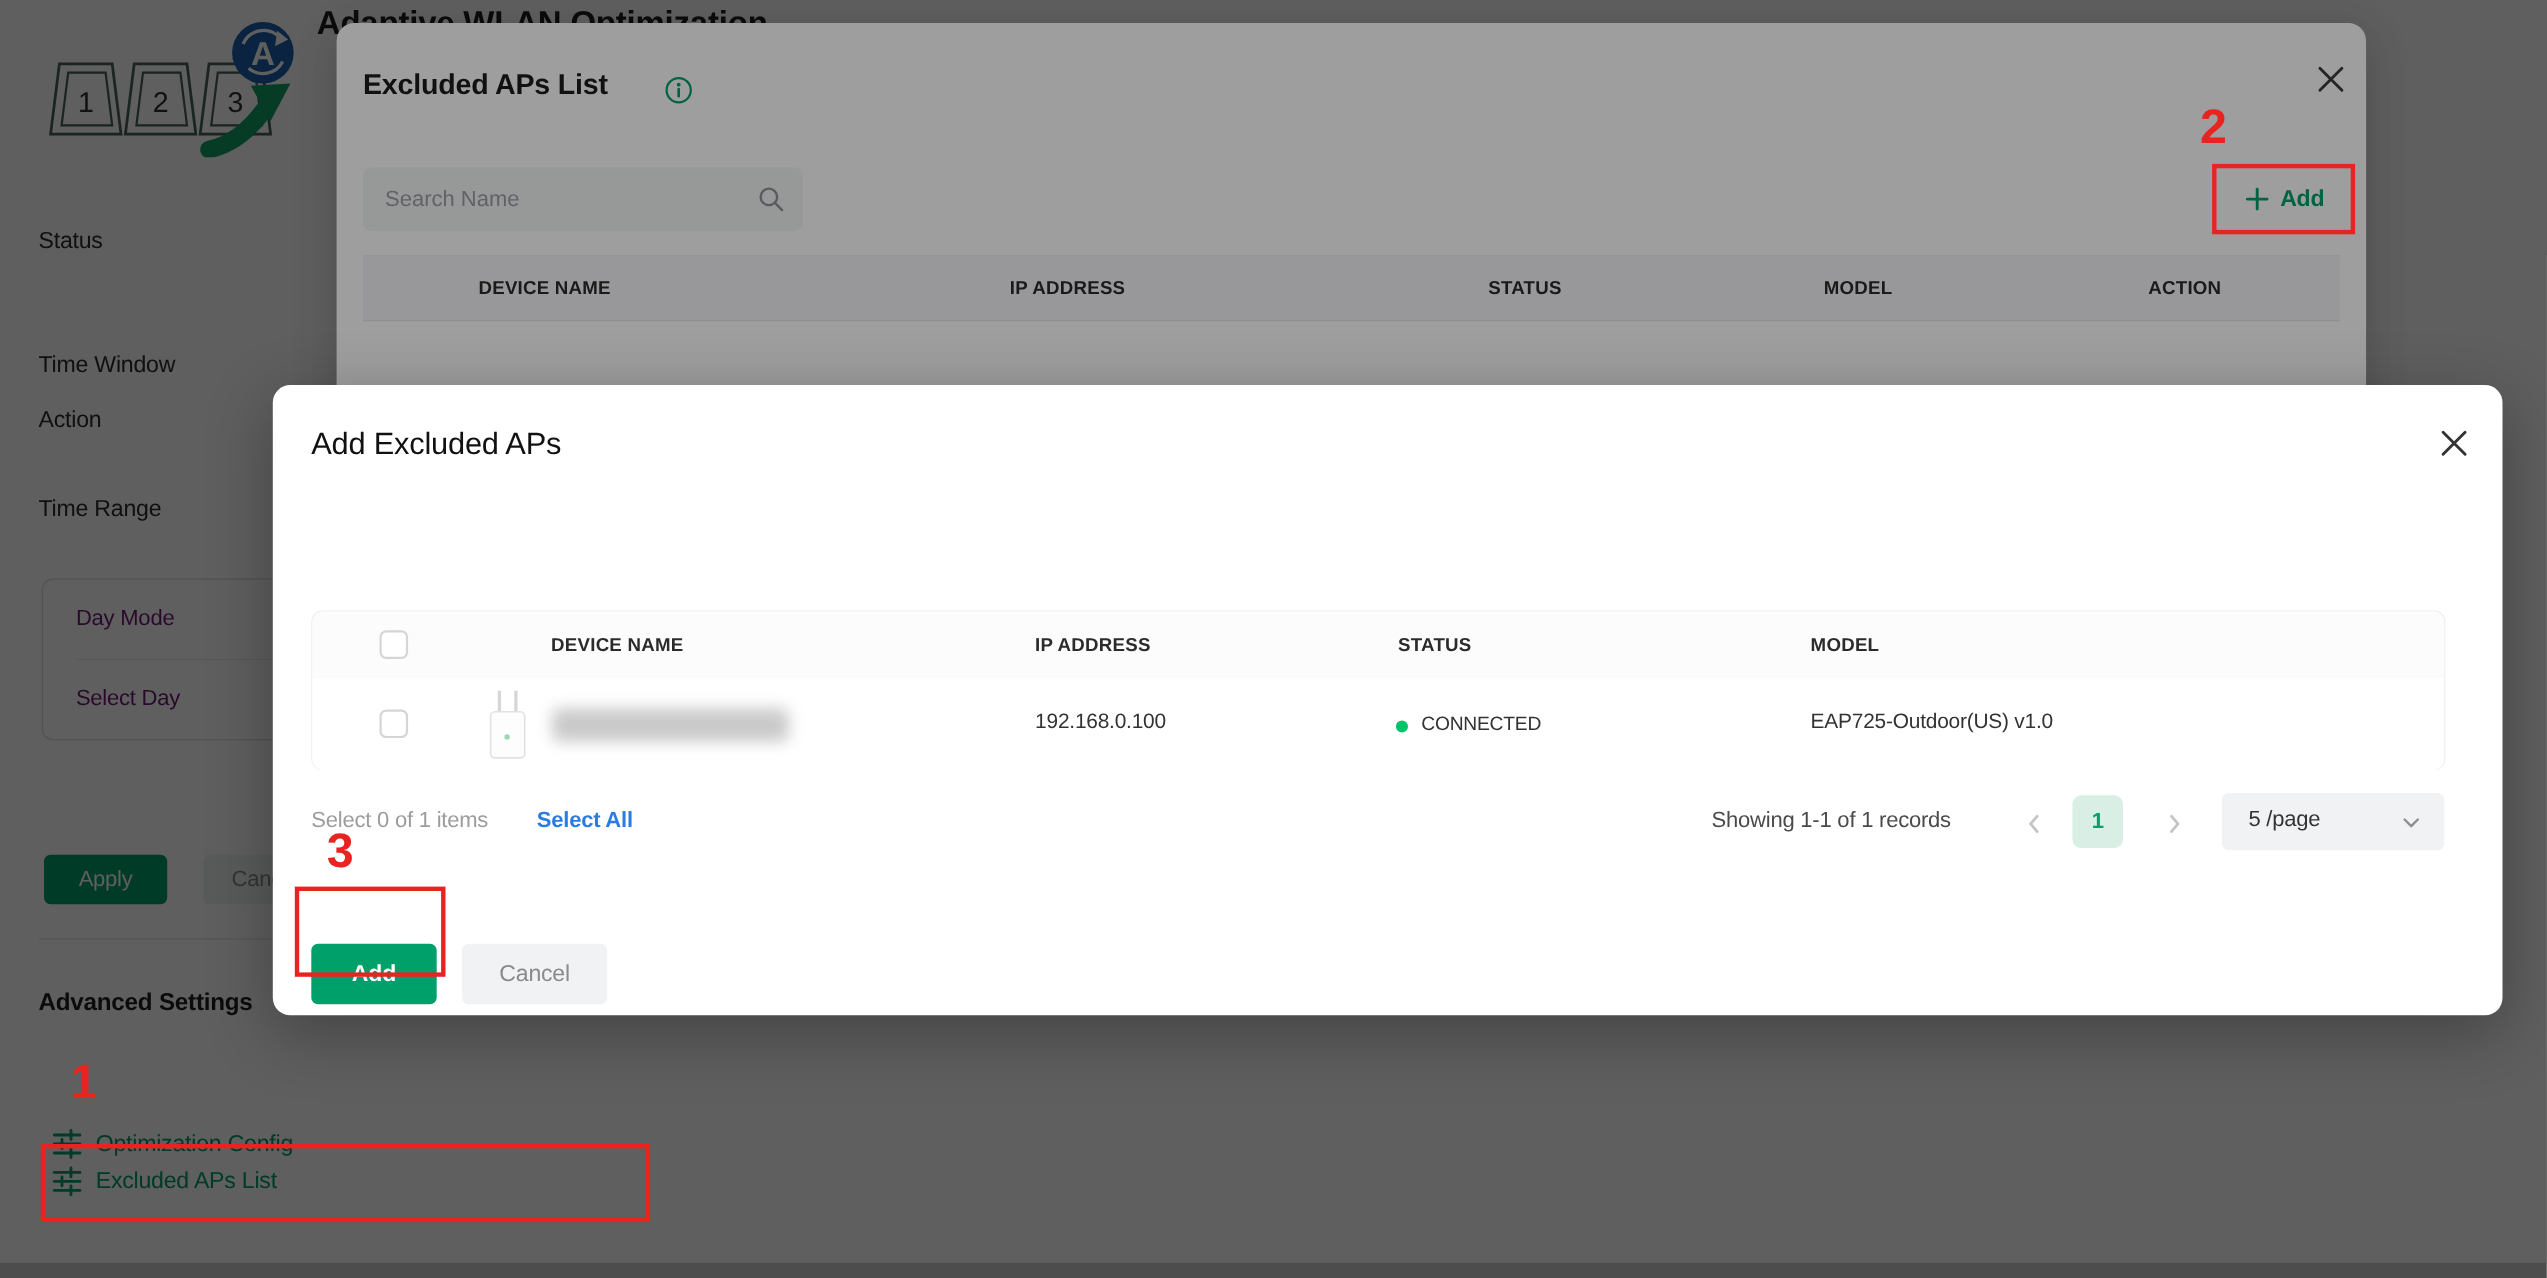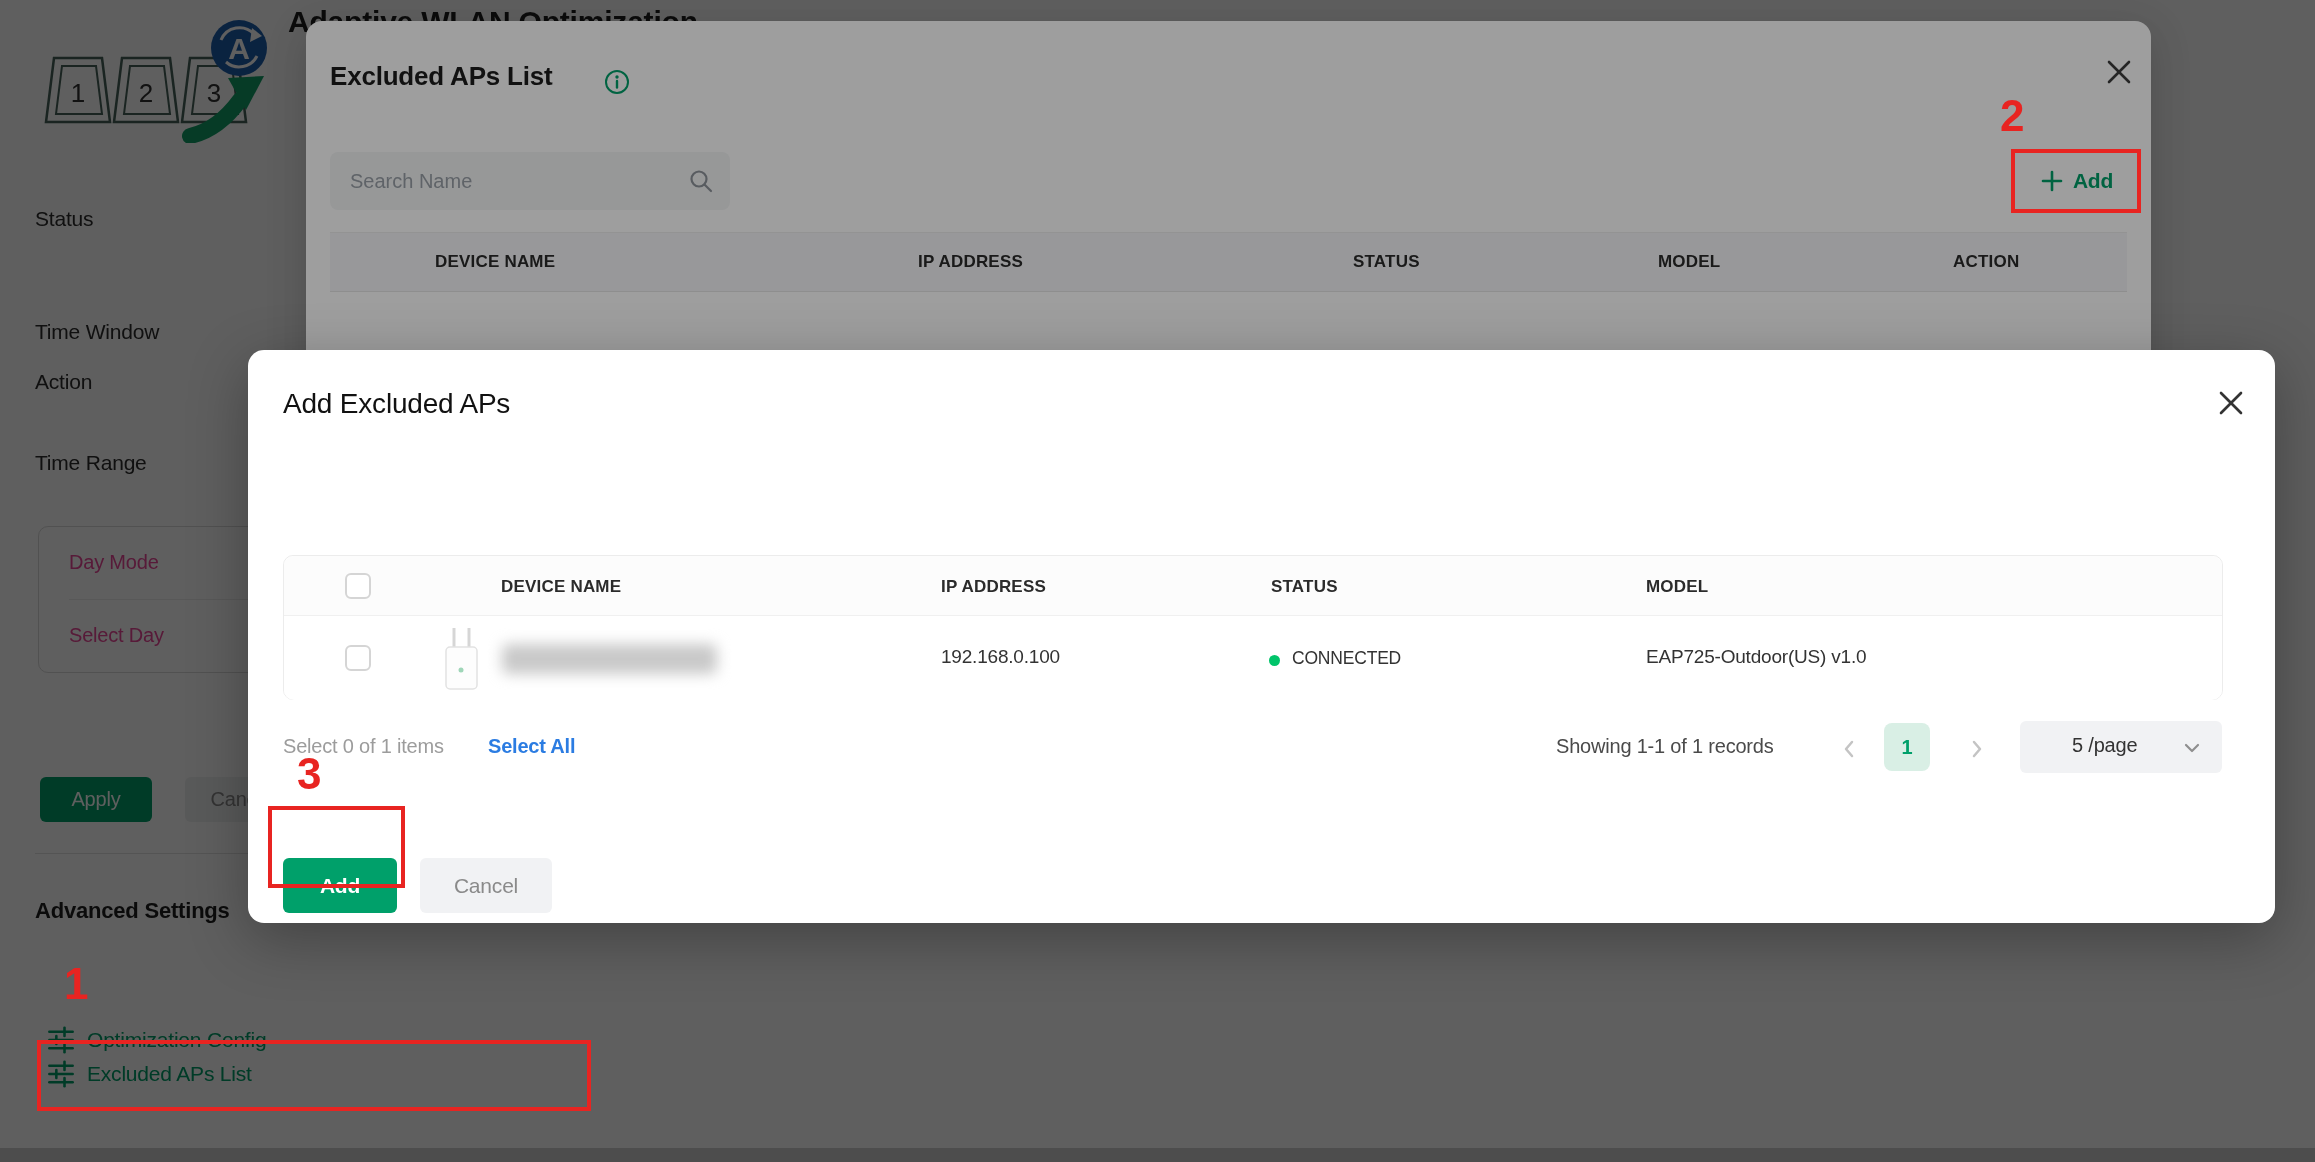--- a/index.html
+++ b/index.html
@@ -8,21 +8,21 @@
   #screen {
     position:relative; width:2315px; height:1162px;
     background:#ffffff; overflow:hidden; letter-spacing:-0.2px;
   }
   .abs { position:absolute; }
 
   
   .page-title { left:288px; top:5px; font-size:30px; font-weight:600; color:#1f1f1f; white-space:nowrap; }
   .nav-label { left:35px; font-size:21px; color:#2e2e2e; }
   .trc-card { left:38px; top:526px; width:300px; height:147px; background:#fff; border:1px solid #dcdcdc; border-radius:10px; }
-  .trc-label { position:absolute; left:30px; font-size:20px; color:#ec4899; }
+  .trc-label { position:absolute; left:30px; font-size:20px; color:#701a75; }
   .trc-divider { position:absolute; left:30px; right:0; top:72px; height:1px; background:#ededed; }
   .btn { display:flex; align-items:center; justify-content:center; border-radius:6px; cursor:pointer;margin-top:36px; }
   .apply-btn { left:40px; top:741px; width:112px; height:45px; background:#00a06a; color:#fff; font-size:20px; font-weight:500; }
   .page-cancel-btn { left:185px; top:741px; width:112px; height:45px; background:#f1f2f4; color:#8a8a8a; font-size:20px; }
   .page-divider { left:35px; top:853px; width:216px; height:1px; background:#e3e3e3; }
   .adv-heading { left:35px; top:898px; font-size:22px; font-weight:600; color:#1f1f1f; }
   .green-link { display:flex; align-items:center; gap:12px; color:#00a06a; font-size:21px; font-weight:500; cursor:pointer; }
   .bottom-strip { left:0; top:1148px; width:2315px; height:14px; background:#cfcfcf; }
 
   
@@ -54,21 +54,21 @@
   .checkbox { position:absolute; width:26px; height:26px; border:2px solid #d5d5d5; border-radius:6px; background:#fff; cursor:pointer; }
   .cell { position:absolute; font-size:19px; color:#333; white-space:nowrap; }
   .blur-name { position:absolute; left:218px; top:28px; width:215px; height:30px; background:#c9c9c9; border-radius:6px; filter:blur(7px); }
   .status-dot { position:absolute; left:985px; top:39px; width:11px; height:11px; border-radius:50%; background:#00c46a; }
   .sel-text { left:35px; top:385px; font-size:20px; color:#9c9c9c; }
   .sel-all { left:240px; top:385px; font-size:20px; font-weight:600; color:#2b7ce2; cursor:pointer; }
   .showing { left:1308px; top:385px; font-size:20px; color:#4a4a4a; }
   .pg-chev { position:absolute; width:24px; height:24px; cursor:pointer; }
   .pg-num { left:1636px; top:373px; width:46px; height:48px; background:#d9efe5; border-radius:8px; display:flex; align-items:center; justify-content:center; font-size:20px; font-weight:600; color:#00a06a; cursor:pointer; }
   .pg-size { left:1772px; top:371px; width:202px; height:52px; background:#f1f2f4; border-radius:6px; cursor:pointer; }
-  .pg-size span { position:absolute; left:24px; top:13px; font-size:20px; color:#333;margin-left:28px; }
+  .pg-size span { position:absolute; left:24px; top:13px; font-size:20px; color:#333; }
   .m2-add { left:35px; top:472px; width:114px; height:55px; background:#00a06a; color:#fff; font-size:21px; font-weight:600; }
   .m2-cancel { left:172px; top:472px; width:132px; height:55px; background:#f1f2f4; color:#8a8a8a; font-size:21px; }
 
   
   .ann { z-index:60; color:#e82421; font-weight:600; }
   .ann-box { position:absolute; border:4px solid #e82421; z-index:60; }
   .ann-digit { position:absolute; font-size:44px; line-height:44px; }
   .ann1-digit { left:64px; top:962px; }
   .ann1-box { left:37px; top:1040px; width:554px; height:71px; }
   .ann2-digit { left:2000px; top:94px; }

